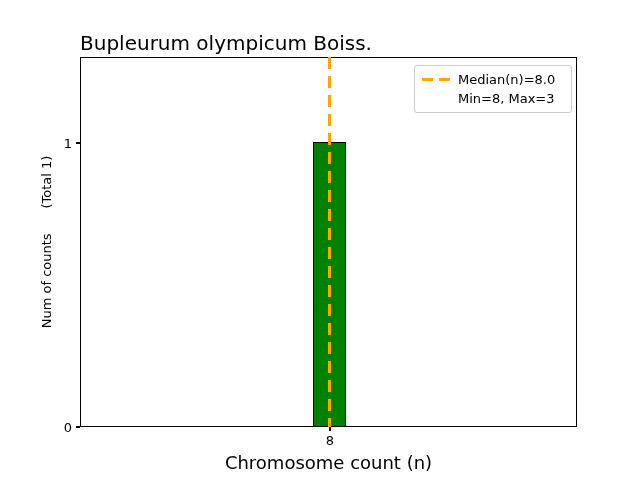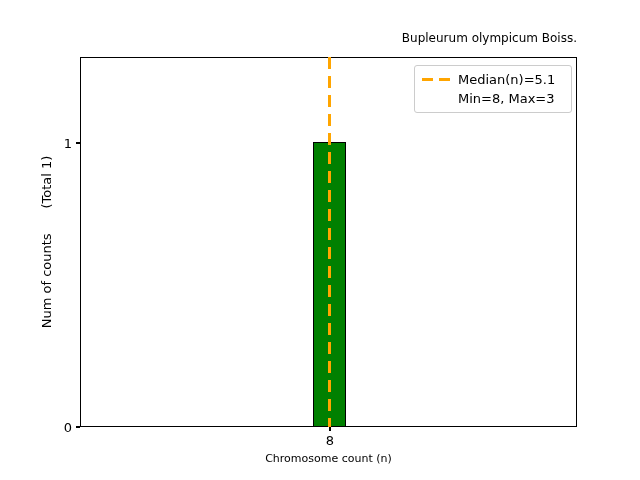--- a/index.html
+++ b/index.html
@@ -6,21 +6,21 @@
   .figure {
     position: relative;
     width: 640px; height: 480px;
     background: #ffffff;
     font-family: "DejaVu Sans", "Liberation Sans", sans-serif;
     color: #000000;
     overflow: hidden;
   }
   .title {
     position: absolute; left: 80px; top: 31px; width: 497px;
-    text-align: right; font-size: 12px;
+    text-align: left; font-size: 20px;
   }
   .axes-frame {
     position: absolute; left: 80px; top: 57px; width: 497px; height: 370px;
     border: 1px solid #000000; box-sizing: border-box;
     background: #ffffff;
   }
   .bar {
     position: absolute; left: 313px; top: 142px; width: 33px; height: 285px;
     background: #008000; border: 1px solid #000000; box-sizing: border-box;
   }
@@ -38,21 +38,21 @@
     font-size: 13px; line-height: 15px;
   }
   .ytick-label-1 { top: 136px; }
   .ytick-label-0 { top: 420px; }
   .xtick-label {
     position: absolute; left: 320px; top: 433px; width: 20px;
     text-align: center; font-size: 13px;
   }
   .xlabel {
     position: absolute; left: 80px; top: 452px; width: 497px;
-    text-align: center; font-size: 11px;
+    text-align: center; font-size: 18px;
   }
   .ylabel {
     position: absolute; left: 46px; top: 242px;
     transform: translate(-50%, -50%) rotate(-90deg);
     font-size: 13px; white-space: pre;
   }
   .legend {
     position: absolute; left: 414px; top: 65px; width: 158px;
     box-sizing: border-box;
     border: 1px solid #cccccc; border-radius: 3px;
@@ -86,20 +86,20 @@
   <div class="ytick-label ytick-label-1">1</div>
   <div class="ytick-label ytick-label-0">0</div>
   <div class="xtick-label">8</div>
 
   <div class="xlabel">Chromosome count (n)</div>
   <div class="ylabel">Num of counts      (Total 1)</div>
 
   <div class="legend">
     <div class="legend-row">
       <div class="legend-handle"></div>
-      <div class="legend-label">Median(n)=5.1</div>
+      <div class="legend-label">Median(n)=8.0</div>
     </div>
     <div class="legend-row">
       <div class="legend-handle empty"></div>
       <div class="legend-label">Min=8, Max=3</div>
     </div>
   </div>
 </div>
 
 </body></html>

